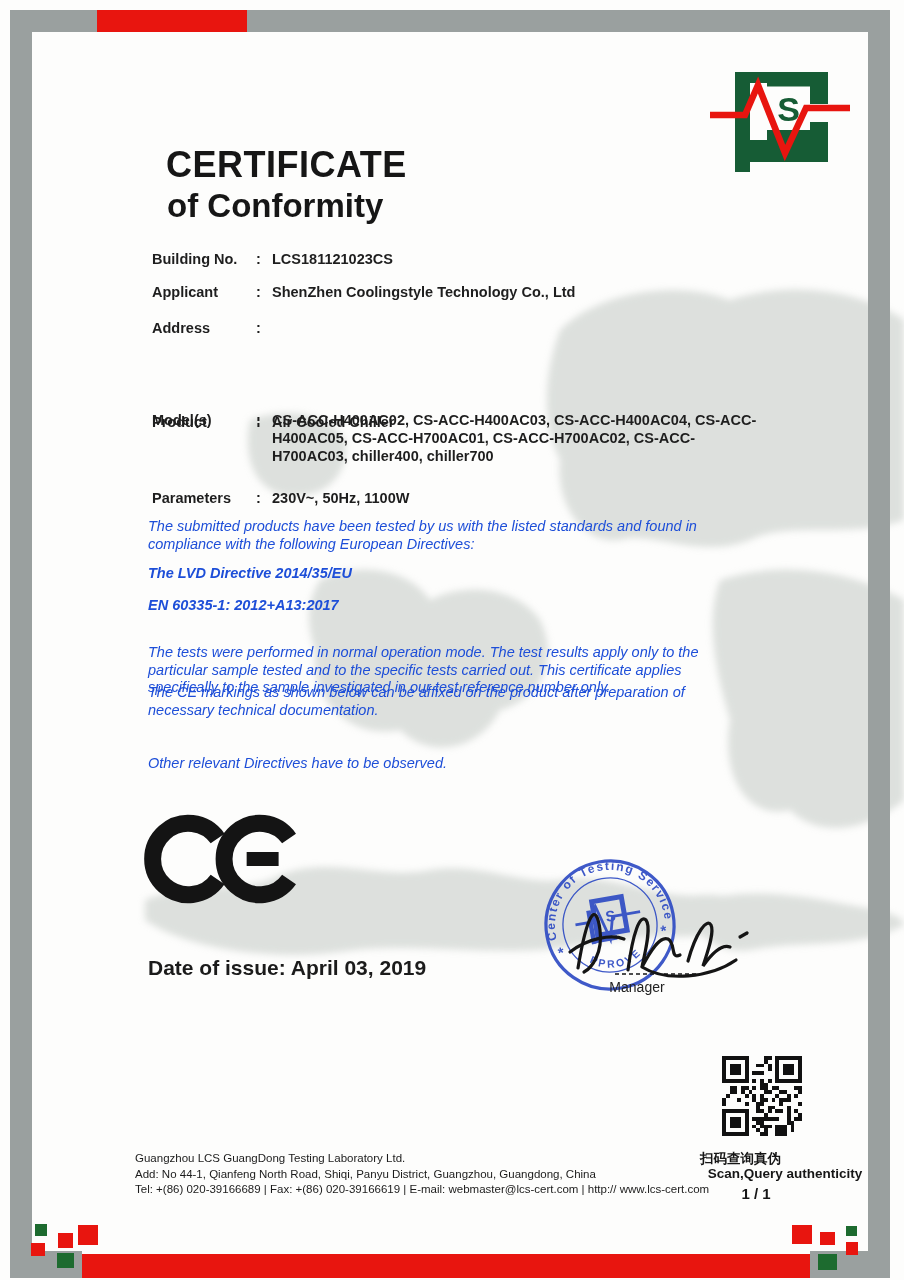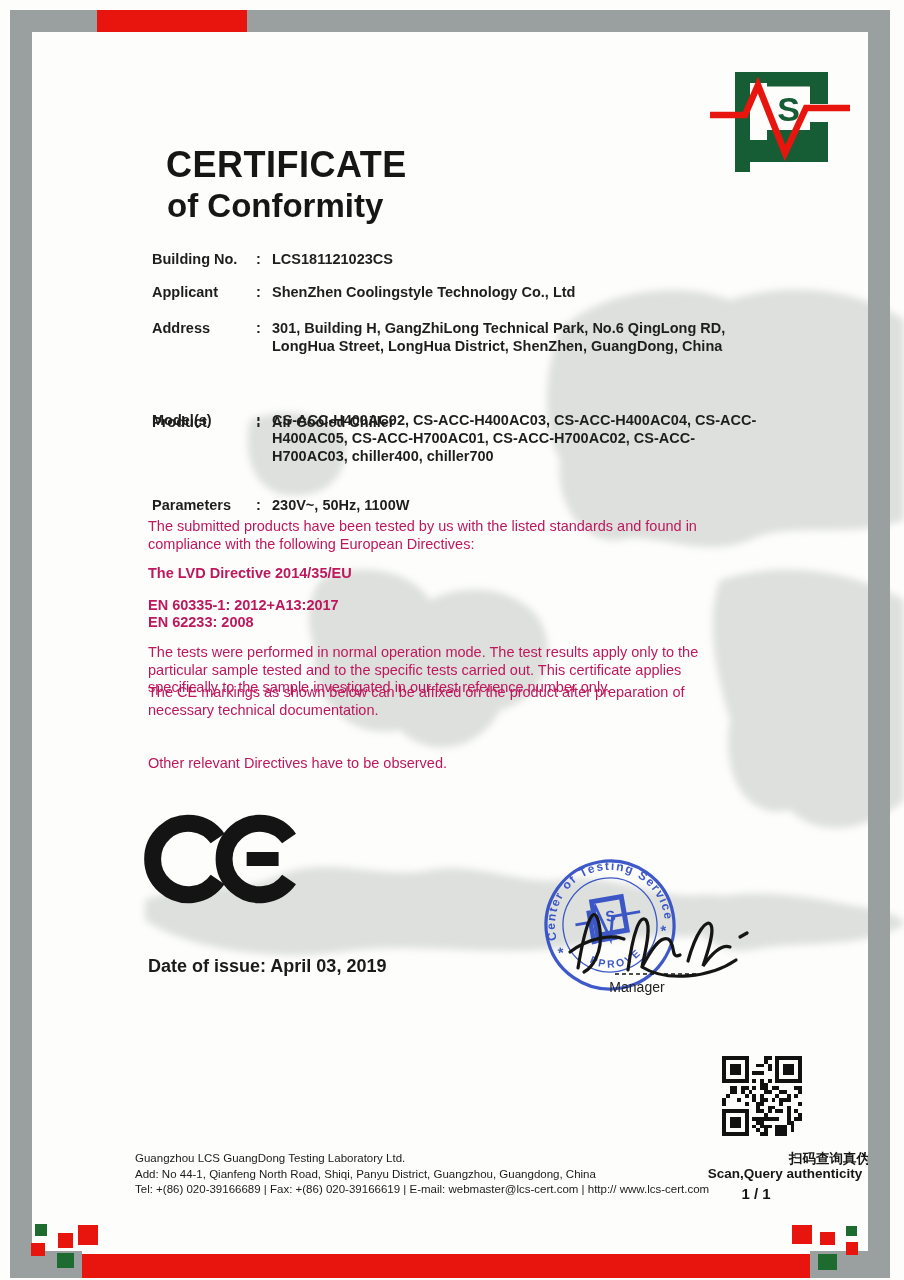--- a/index.html
+++ b/index.html
@@ -21,34 +21,34 @@
   .wm{position:absolute;left:0;top:0;z-index:1;}
   
   .content{position:absolute;left:0;top:0;width:904px;height:1280px;z-index:2;}
   .logo{position:absolute;left:705px;top:60px;}
   .title1{position:absolute;left:166px;top:144px;font-size:36px;font-weight:bold;letter-spacing:.5px;color:#161616;}
   .title2{position:absolute;left:167px;top:187px;font-size:33px;font-weight:bold;color:#161616;}
   .frow{position:absolute;left:152px;display:flex;font-size:14.5px;font-weight:bold;line-height:18px;color:#1e1e1e;}
   .frow .lbl{width:104px;flex:none;}
   .frow .colon{width:16px;flex:none;}
   .frow .val{width:492px;flex:none;}
-  .f0{top:250px;} .f1{top:283px;} .f2{top:319px;} .f3{top:375px;margin-top:38px;} .f4{top:411px;} .f5{top:489px;margin-top:7px;}
-  .para{position:absolute;left:148px;width:576px;font-size:14.5px;line-height:17.5px;color:#be185d;}
+  .f0{top:250px;} .f1{top:283px;} .f2{top:319px;} .f3{top:375px;margin-top:38px;} .f4{top:411px;} .f5{top:489px;}
+  .para{position:absolute;left:148px;width:576px;font-size:14.5px;line-height:17.5px;color:#1d4ed8;font-style:italic;}
   .p-intro{top:518px;}
   .p-lvd{top:565px;font-weight:bold;}
   .p-en{top:597px;font-weight:bold;line-height:17px;}
   .p-tests{top:644px;}
   .p-cemark{top:684px;}
   .p-other{top:755px;}
   .ce{position:absolute;left:143px;top:812px;}
-  .issue-date{position:absolute;left:148px;top:956px;font-size:18px;font-weight:bold;color:#1b1b1b;}
+  .issue-date{position:absolute;left:148px;top:956px;font-size:21px;font-weight:bold;color:#1b1b1b;}
   .stampwrap{position:absolute;left:520px;top:840px;}
   .footer{position:absolute;left:135px;top:1151px;width:575px;font-size:11.5px;line-height:15.6px;color:#1b1b1b;}
   .qr{position:absolute;left:722px;top:1056px;width:80px;height:80px;}
-  .qr-cn{position:absolute;left:700px;top:1150px;width:170px;text-align:right;font-weight:bold;font-size:13.5px;color:#161616;}
+  .qr-cn{position:absolute;left:700px;top:1150px;width:170px;text-align:left;font-weight:bold;font-size:13.5px;color:#161616;}
   .qr-en{position:absolute;left:688px;top:1166px;width:194px;text-align:center;font-weight:bold;font-size:13.5px;color:#161616;}
   .pageno{position:absolute;left:726px;top:1185px;width:60px;text-align:center;font-weight:bold;font-size:15px;color:#161616;}
 </style>
 </head>
 <body>
 
 <div class="page">
 
   <svg class="wm" width="904" height="1280" viewBox="0 0 904 1280">
     <defs>
@@ -109,21 +109,20 @@
       <span class="val">LCS181121023CS</span>
     </div>
     <div class="frow f1">
       <span class="lbl">Applicant</span>
       <span class="colon">:</span>
       <span class="val">ShenZhen Coolingstyle Technology Co., Ltd</span>
     </div>
     <div class="frow f2">
       <span class="lbl">Address</span>
       <span class="colon">:</span>
-      <span class="val">301, Building H, GangZhiLong Technical Park, No.6 QingLong RD, LongHua Street, LongHua District, ShenZhen, GuangDong, China</span>
     </div>
     <div class="frow f3">
       <span class="lbl">Product</span>
       <span class="colon">:</span>
       <span class="val">Air Cooled Chiller</span>
     </div>
     <div class="frow f4">
       <span class="lbl">Model(s)</span>
       <span class="colon">:</span>
       <span class="val">CS-ACC-H400AC02, CS-ACC-H400AC03, CS-ACC-H400AC04, CS-ACC-H400AC05, CS-ACC-H700AC01, CS-ACC-H700AC02, CS-ACC-H700AC03, chiller400, chiller700</span>
@@ -131,21 +130,20 @@
     <div class="frow f5">
       <span class="lbl">Parameters</span>
       <span class="colon">:</span>
       <span class="val">230V~, 50Hz, 1100W</span>
     </div>
 
     <div class="para p-intro">The submitted products have been tested by us with the listed standards and found in compliance with the following European Directives:</div>
     <div class="para p-lvd">The LVD Directive 2014/35/EU</div>
     <div class="para p-en">
       <div>EN 60335-1: 2012+A13:2017</div>
-      <div>EN 62233: 2008</div>
     </div>
     <div class="para p-tests">The tests were performed in normal operation mode. The test results apply only to the particular sample tested and to the specific tests carried out. This certificate applies specifically to the sample investigated in our test reference number only.</div>
     <div class="para p-cemark">The CE markings as shown below can be affixed on the product after preparation of necessary technical documentation.</div>
     <div class="para p-other">Other relevant Directives have to be observed.</div>
 
     <svg class="ce" width="165" height="94" viewBox="0 0 175 100">
       <path d="M 79.1,28.2 A 38,38 0 1 0 79.1,71.8" fill="none" stroke="#141414" stroke-width="18"></path>
       <path d="M 155.1,28.2 A 38,38 0 1 0 155.1,71.8" fill="none" stroke="#141414" stroke-width="18"></path>
       <path d="M 110,50 H 144" fill="none" stroke="#141414" stroke-width="15"></path>
     </svg>

